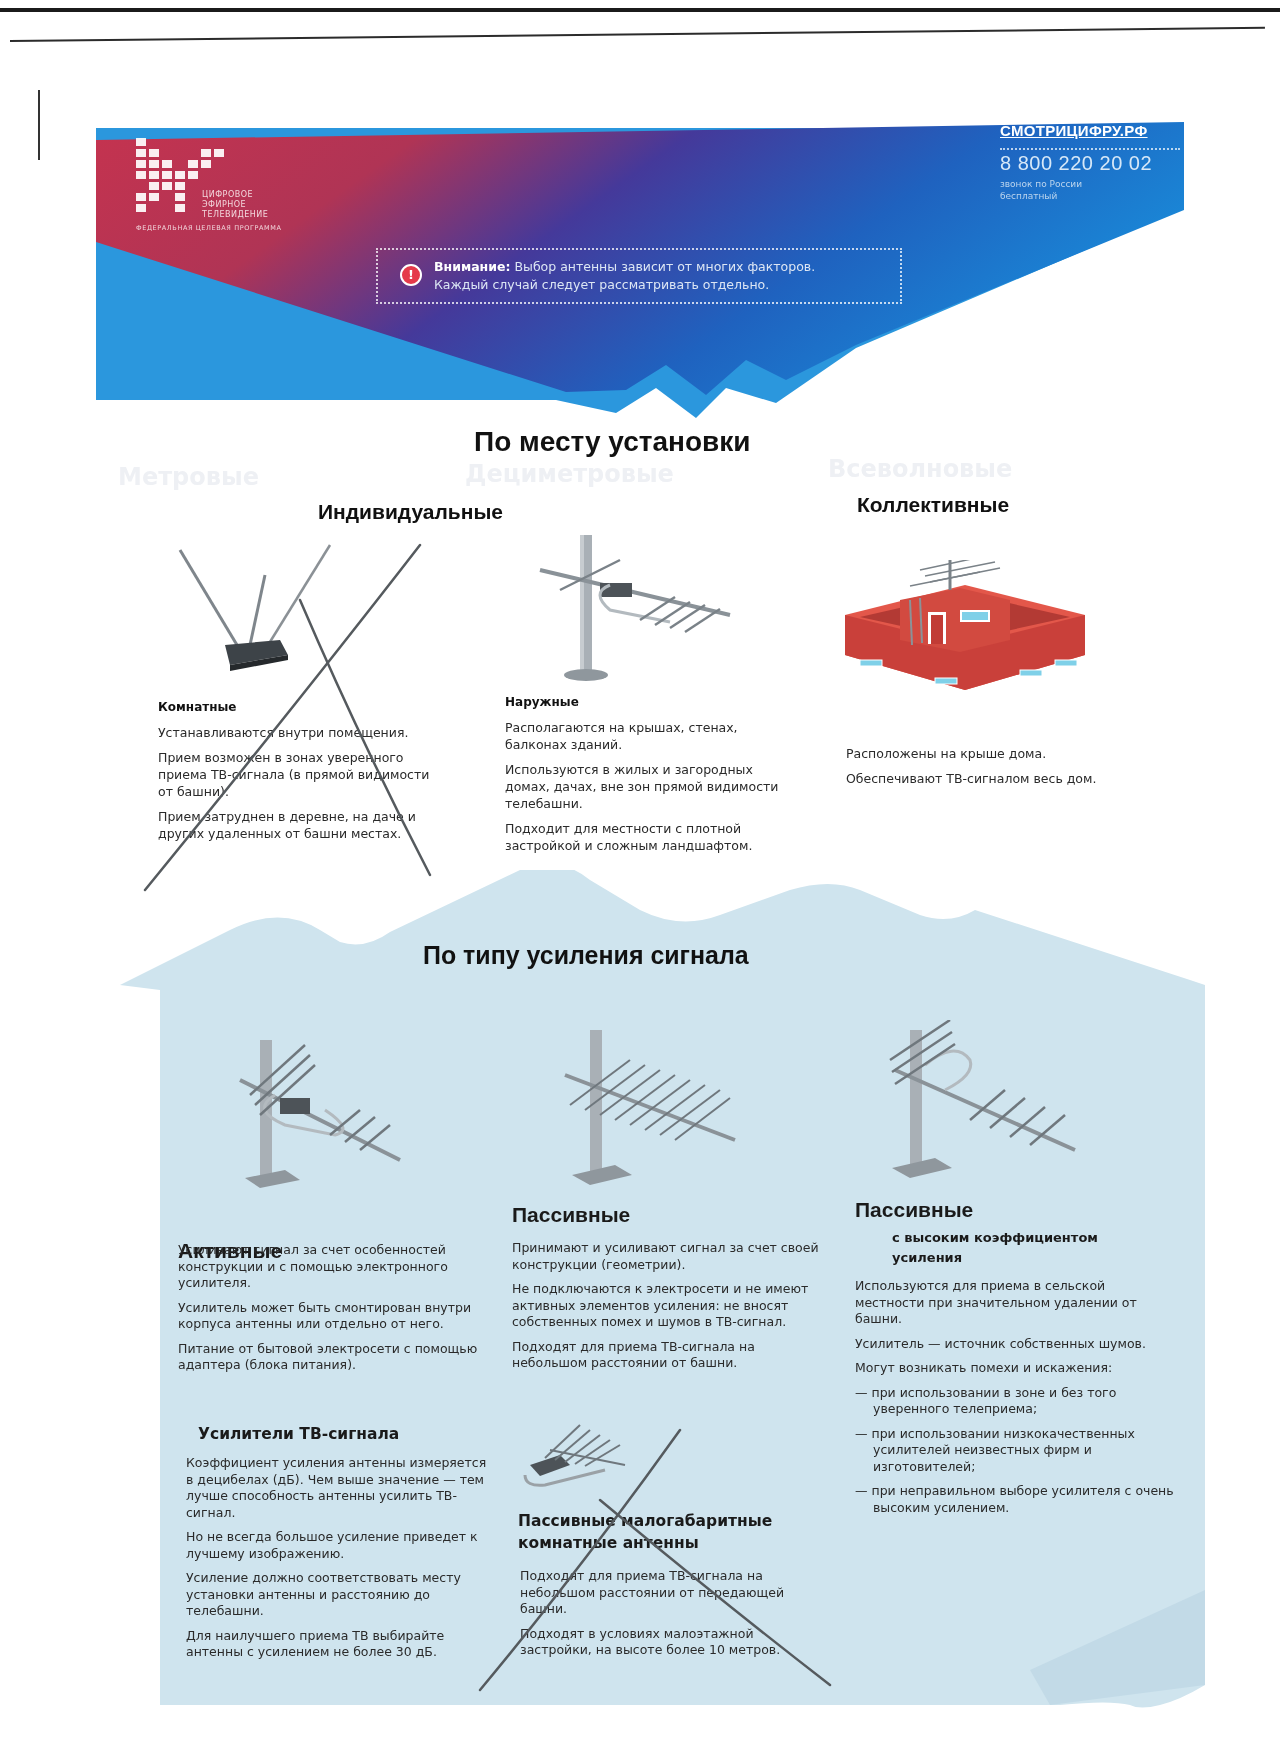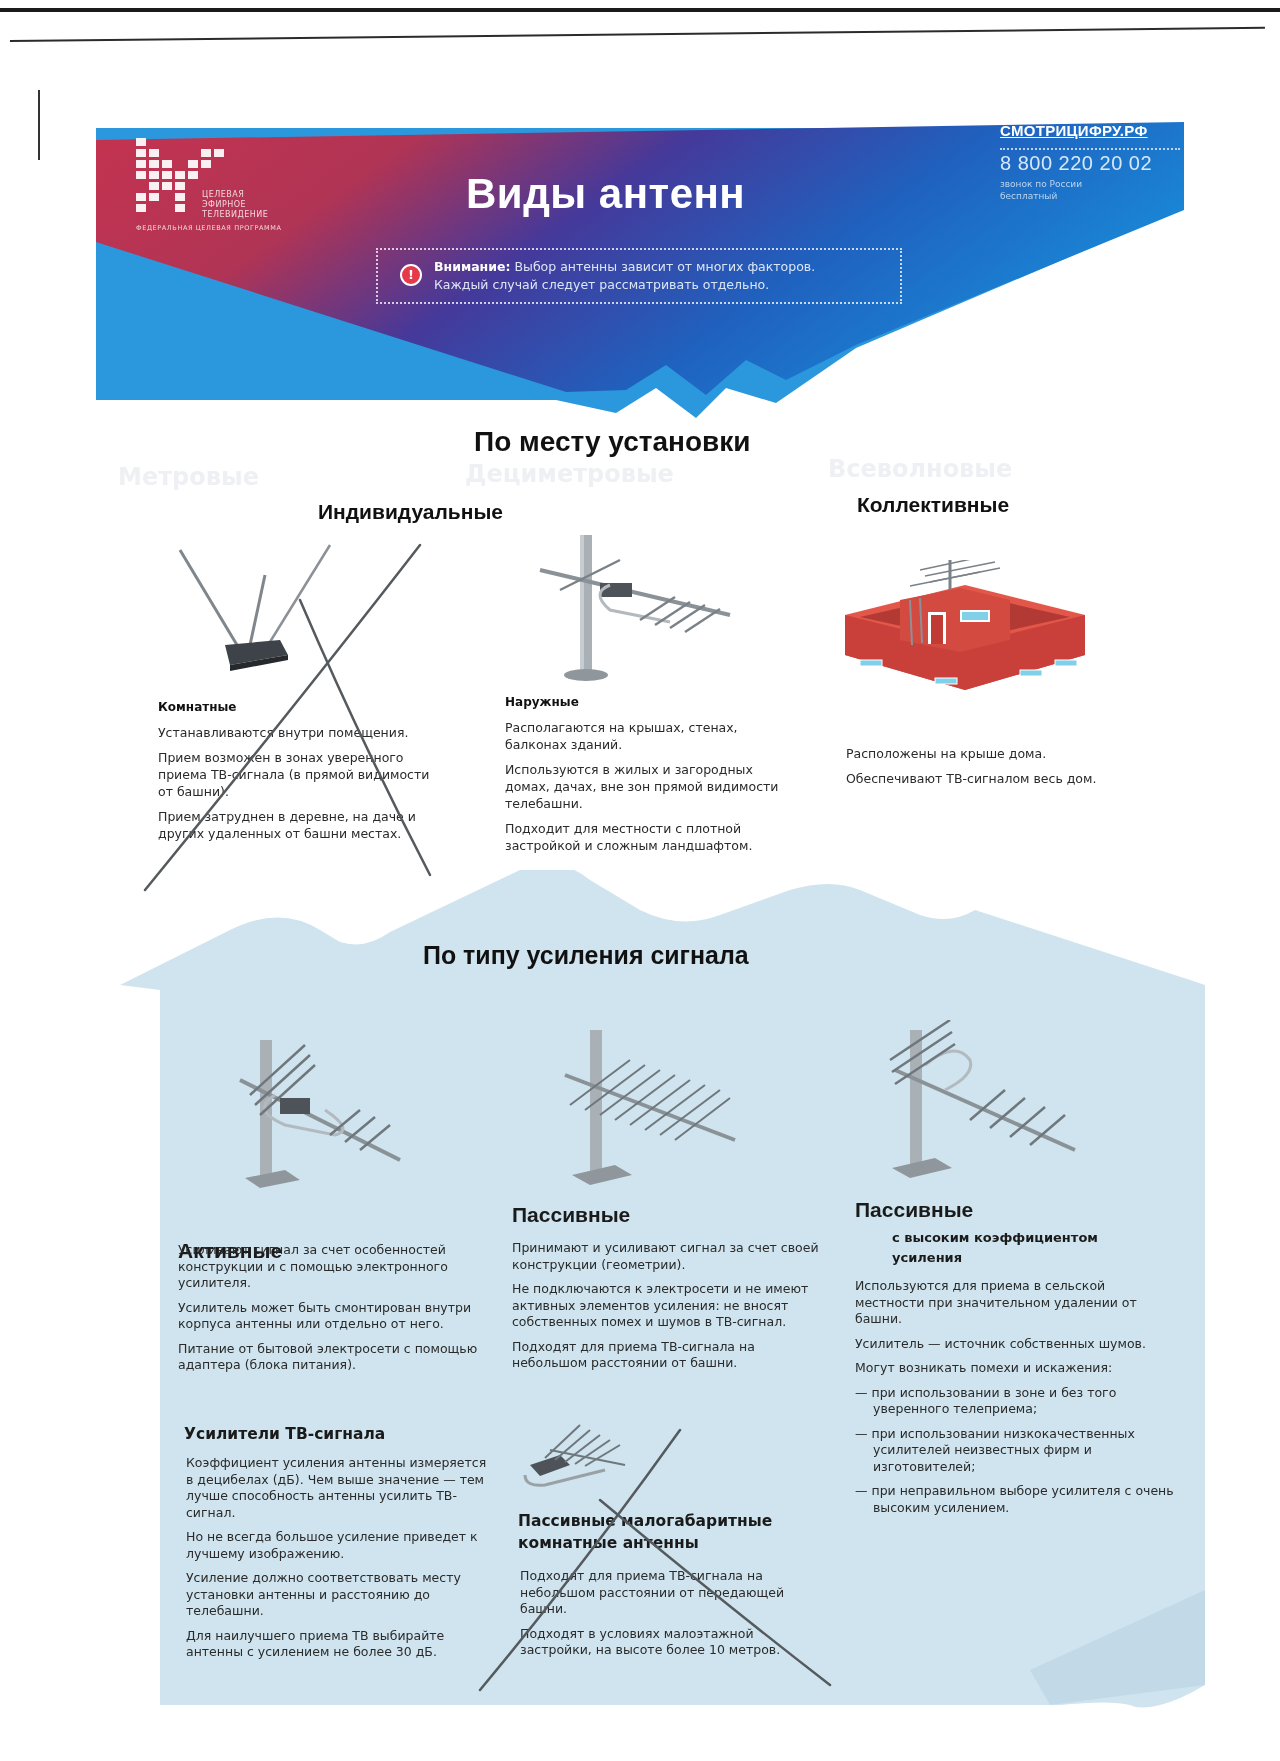--- a/index.html
+++ b/index.html
@@ -123,28 +123,27 @@
         <span class="o"></span>
       <span></span>
         <span class="o"></span>
         <span class="o"></span>
         <span></span>
         <span class="o"></span>
         <span class="o"></span>
         <span class="o"></span>
     </div>
     <div class="logo-text">
-      <div>ЦЕЛЕВАЯ</div>
+      <div>ЦИФРОВОЕ</div>
       <div>ЭФИРНОЕ</div>
       <div>ТЕЛЕВИДЕНИЕ</div>
     </div>
     <div class="logo-sub">ФЕДЕРАЛЬНАЯ ЦЕЛЕВАЯ ПРОГРАММА</div>
   </div>
 
-  <div class="title">Виды антенн</div>
 
   <div class="site">СМОТРИЦИФРУ.РФ</div>
   <div class="site-dots"></div>
   <div class="phone">8 800 220 20 02</div>
   <div class="phone-note">
     <div>звонок по России</div>
     <div>бесплатный</div>
   </div>
 
   <div class="alert">
@@ -305,21 +304,21 @@
 <div class="card-sub" style="left:892px;top:1228px;width:260px;">с высоким коэффициентом усиления</div>
 <div class="card-text" style="left:855px;top:1278px;width:320px;">
   <p>Используются для приема в сельской местности при значительном удалении от башни.</p>
   <p>Усилитель — источник собственных шумов.</p>
   <p>Могут возникать помехи и искажения:</p>
   <p class="dash">— при использовании в зоне и без того уверенного телеприема;</p>
   <p class="dash">— при использовании низкокачественных усилителей неизвестных фирм и изготовителей;</p>
   <p class="dash">— при неправильном выборе усилителя с очень высоким усилением.</p>
 </div>
 
-<div class="sub-title" style="left:184px;top:1423px;">Усилители ТВ-сигнала</div>
+<div class="sub-title" style="left:198px;top:1423px;">Усилители ТВ-сигнала</div>
 <div class="card-text" style="left:186px;top:1455px;width:310px;">
   <p>Коэффициент усиления антенны измеряется в децибелах (дБ). Чем выше значение — тем лучше способность антенны усилить ТВ-сигнал.</p>
   <p>Но не всегда большое усиление приведет к лучшему изображению.</p>
   <p>Усиление должно соответствовать месту установки антенны и расстоянию до телебашни.</p>
   <p>Для наилучшего приема ТВ выбирайте антенны с усилением не более 30 дБ.</p>
 </div>
 
 <svg class="illus" style="left:520px;top:1420px;" width="110" height="70" viewBox="0 0 110 70">
   <path d="M10,45 L40,35 L50,45 L20,56 Z" fill="#4d5358"></path>
   <path d="M5,55 q0,12 20,10 l60,-15" fill="none" stroke="#9aa1a6" stroke-width="3"></path>

